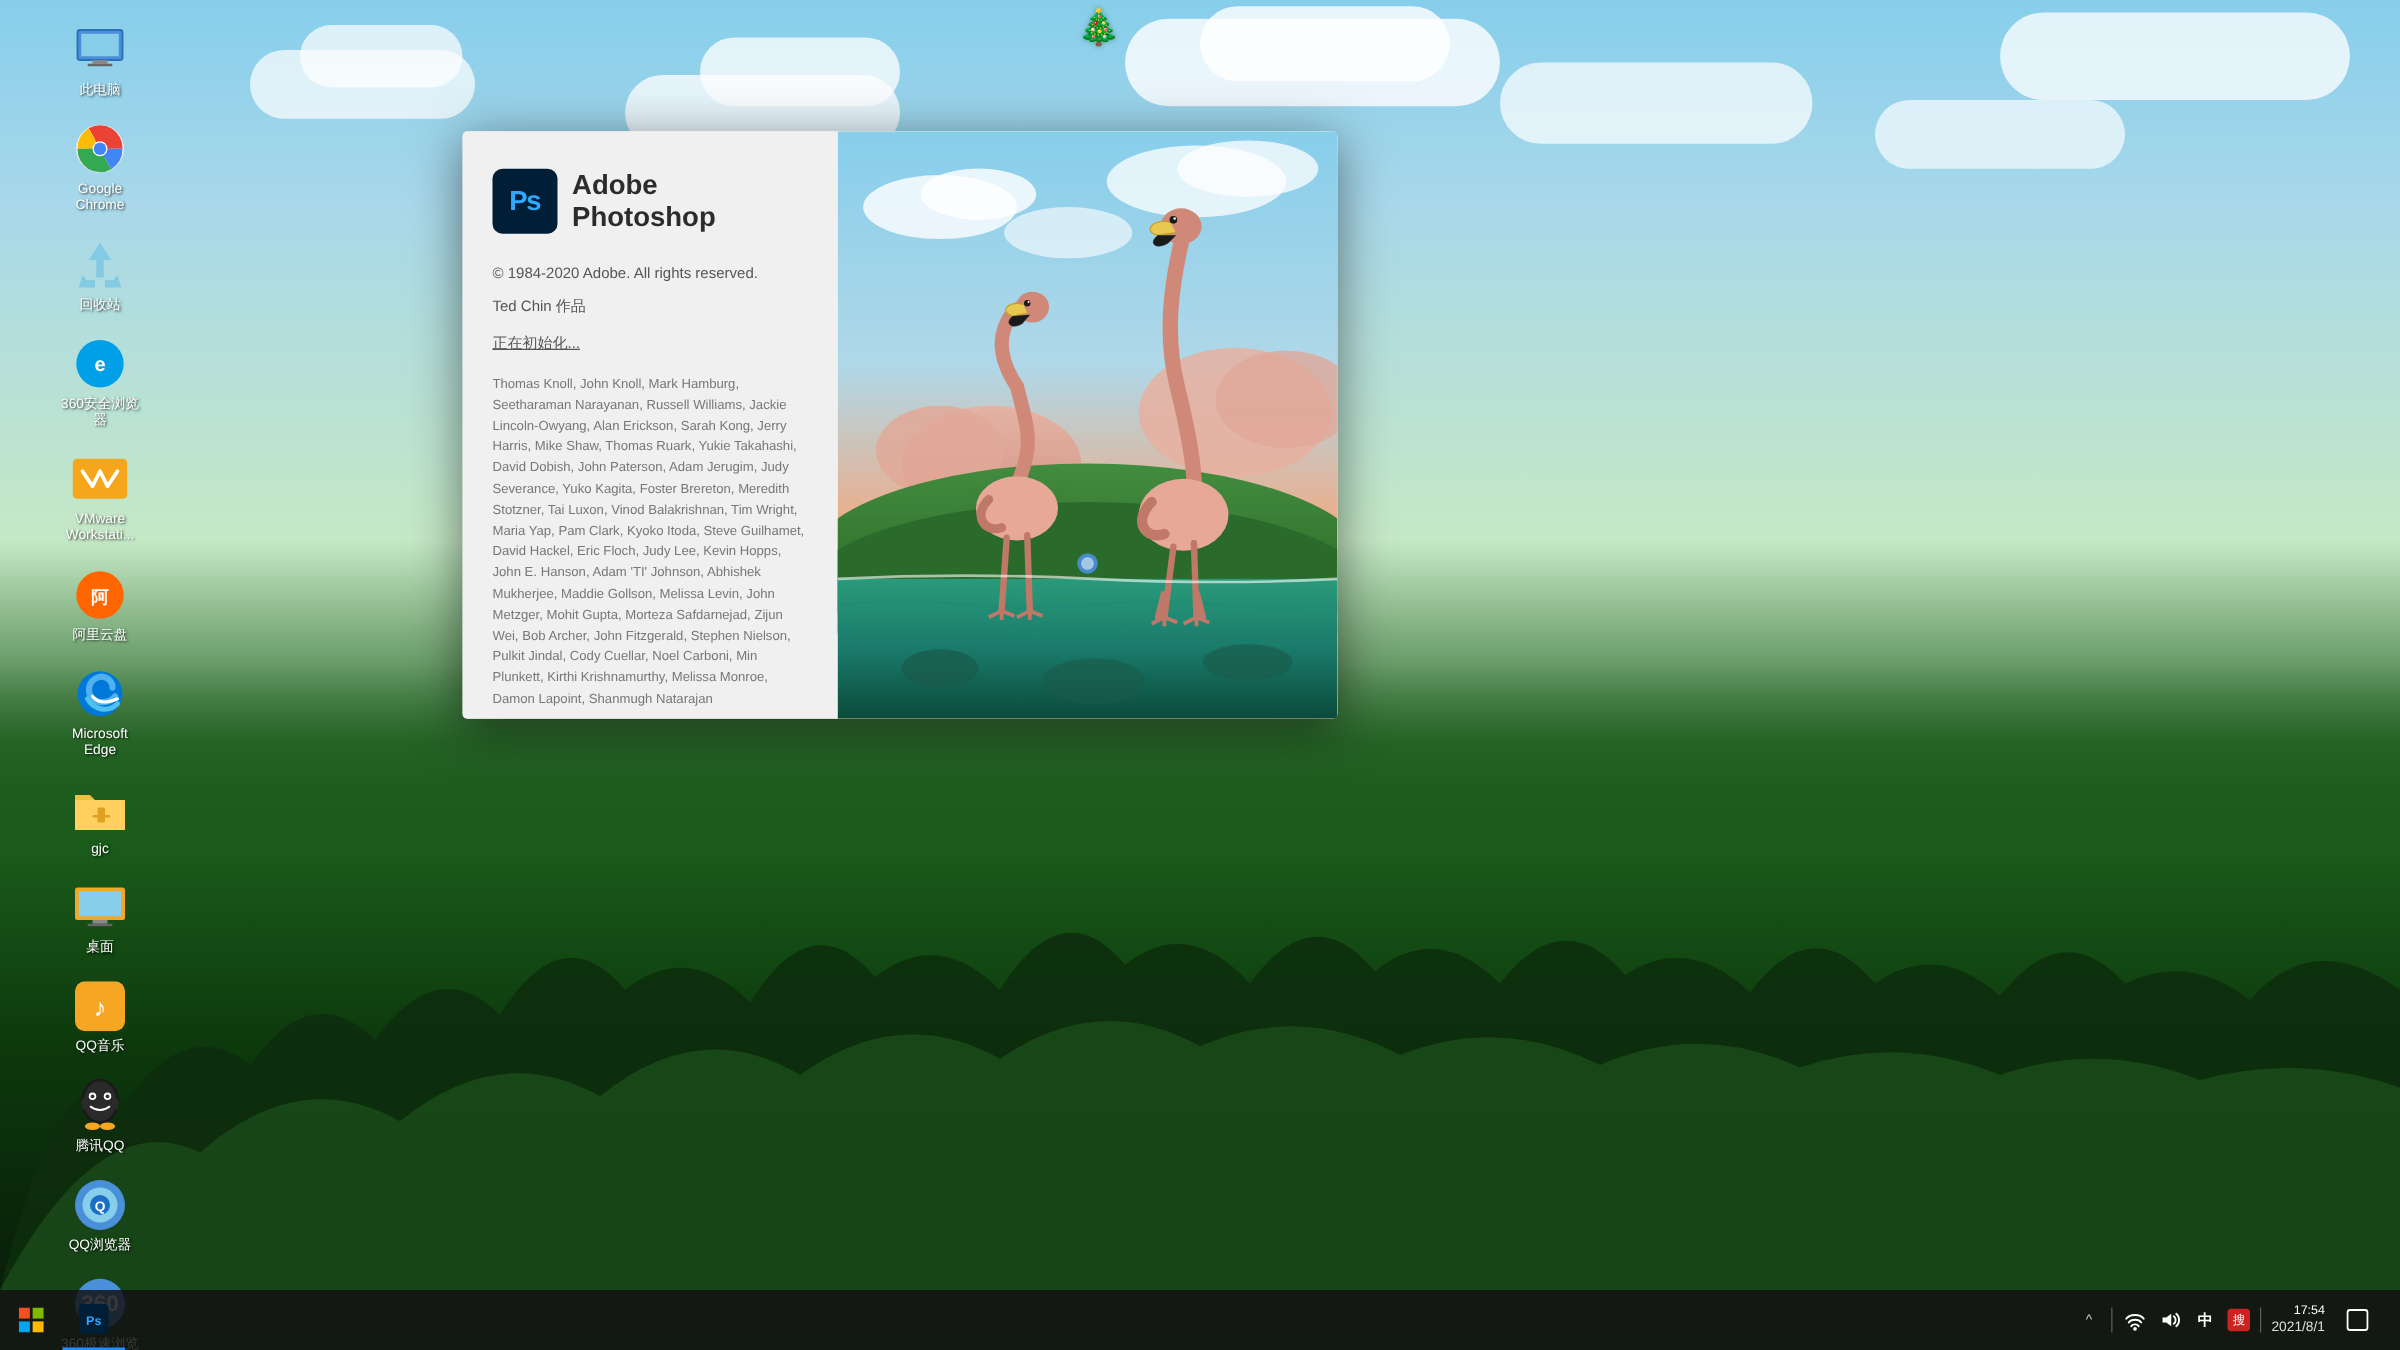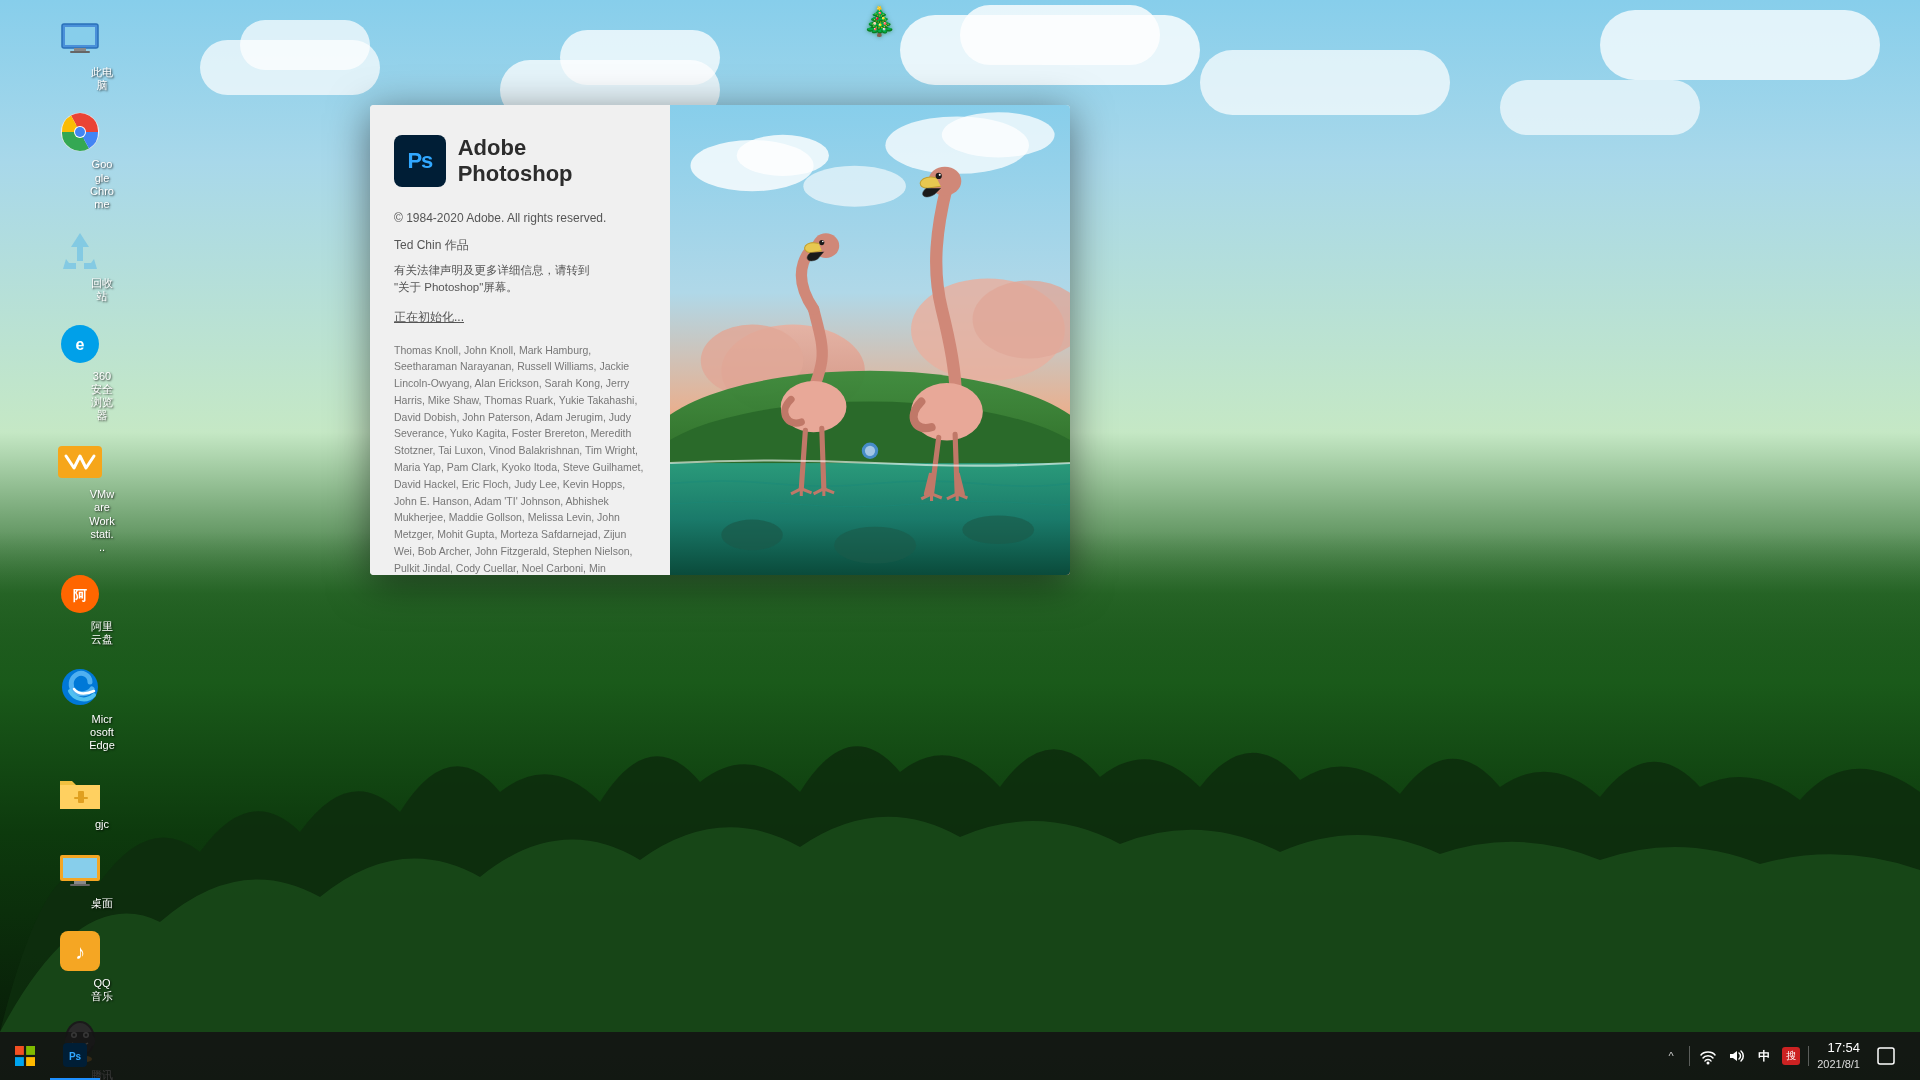--- a/index.html
+++ b/index.html
@@ -59,21 +59,20 @@
     }
 
     .desktop-icon .icon-label {
       color: white;
       font-size: 11px;
       text-align: center;
       text-shadow: 1px 1px 2px rgba(0,0,0,0.8);
       line-height: 1.2;
       max-width: 80px;
       word-break: break-word;
-      margin-left: 44px;
     }
 
     
     #taskbar {
       position: absolute;
       bottom: 0;
       left: 0;
       width: 1920px;
       height: 48px;
       background: rgba(20,20,20,0.85);
@@ -460,24 +459,20 @@
       <div id="ps-splash-header">
         <div id="ps-logo">
           <span>Ps</span>
         </div>
         <div id="ps-title">Adobe Photoshop</div>
       </div>
 
       <div id="ps-splash-content">
         <div class="ps-copyright">© 1984-2020 Adobe. All rights reserved.</div>
         <div class="ps-author">Ted Chin 作品</div>
-        <div class="ps-legal">
-          <span>有关法律声明及更多详细信息，请转到</span><br>
-          <span>"关于 Photoshop"屏幕。</span>
-        </div>
         <div class="ps-initializing">正在初始化...</div>
         <div class="ps-credits">Thomas Knoll, John Knoll, Mark Hamburg, Seetharaman Narayanan, Russell Williams, Jackie Lincoln-Owyang, Alan Erickson, Sarah Kong, Jerry Harris, Mike Shaw, Thomas Ruark, Yukie Takahashi, David Dobish, John Paterson, Adam Jerugim, Judy Severance, Yuko Kagita, Foster Brereton, Meredith Stotzner, Tai Luxon, Vinod Balakrishnan, Tim Wright, Maria Yap, Pam Clark, Kyoko Itoda, Steve Guilhamet, David Hackel, Eric Floch, Judy Lee, Kevin Hopps, John E. Hanson, Adam 'TI' Johnson, Abhishek Mukherjee, Maddie Gollson, Melissa Levin, John Metzger, Mohit Gupta, Morteza Safdarnejad, Zijun Wei, Bob Archer, John Fitzgerald, Stephen Nielson, Pulkit Jindal, Cody Cuellar, Noel Carboni, Min Plunkett, Kirthi Krishnamurthy, Melissa Monroe, Damon Lapoint, Shanmugh Natarajan</div>
       </div>
 
     </div>
 
     <div id="ps-splash-right">
       
       <svg width="100%" height="100%" viewBox="0 0 390 460" preserveAspectRatio="xMidYMid slice">
 
@@ -621,21 +616,21 @@
         <span>中</span>
       </div>
 
       <div class="tray-icon" style="font-size:11px;background:#cc2222;width:18px;height:18px;border-radius:3px;display:flex;align-items:center;justify-content:center;">
         <span style="color:white;font-size:10px;">搜</span>
       </div>
 
       <div class="tray-sep"></div>
 
       <div id="taskbar-clock">
-        <div style="font-size:13px;color:white;line-height:1.3;">17:54</div>
+        <div style="font-size:10px;color:white;line-height:1.3;">17:54</div>
         <div style="font-size:11px;color:#ddd;line-height:1.3;">2021/8/1</div>
       </div>
 
       <div id="taskbar-notification">
         <svg width="18" height="18" viewBox="0 0 18 18">
           <rect x="1" y="1" width="16" height="16" rx="2" stroke="white" stroke-width="1.5" fill="none"></rect>
         </svg>
       </div>
     </div>
   </div>

